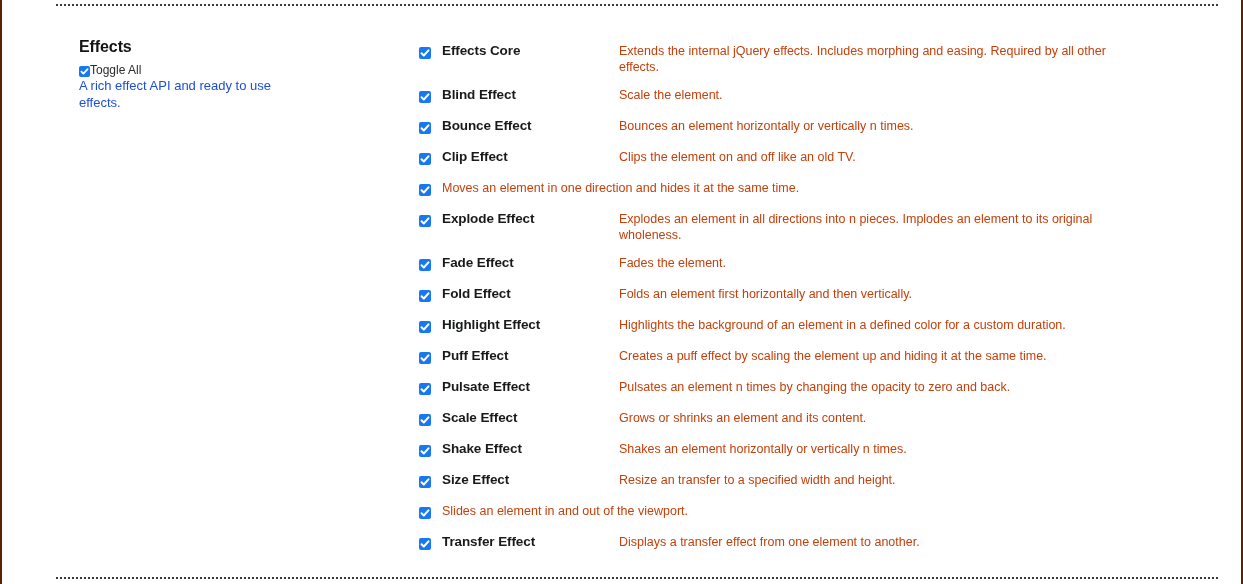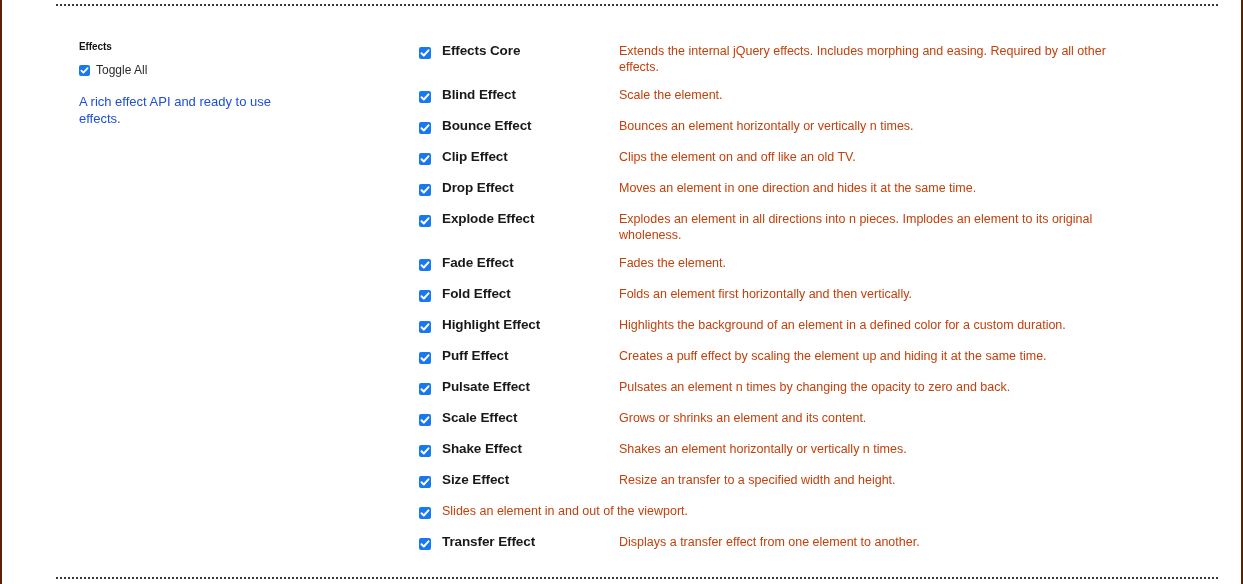--- a/index.html
+++ b/index.html
@@ -47,32 +47,30 @@
   }
 
   
   .sidebar {
     position: absolute;
     left: 79px;
     top: 37px;
     width: 310px;
   }
   .sidebar-title {
-    font-size: 10px;
+    font-size: 16px;
     font-weight: bold;
     color: #141414;
     line-height: 20px;
     margin: 0 0 6px 0;
     letter-spacing: -0.1px;
   }
   .toggle-all-row {
     display: flex;
-    align-items: center;
-    gap: 6px;
-    margin-bottom: 16px;
+    align-items: flex-end;
   }
   .toggle-all-label {
     font-size: 12px;
     color: #2b2b2b;
     line-height: 14px;
   }
   .sidebar-desc {
     font-size: 13px;
     color: #1d4ed8;
     line-height: 17px;
@@ -204,21 +202,20 @@
     <div class="effect-desc">Clips the element on and off like an old TV.</div>
   </div>
       <div class="effect-row">
     <div class="effect-check">
       <span class="cb md">
         <svg width="12" height="12" viewBox="0 0 12 12" aria-hidden="true">
           <path d="M2.5 6.2 L4.8 8.5 L9.5 3.3" fill="none" stroke="#ffffff" stroke-width="2" stroke-linecap="round" stroke-linejoin="round"></path>
         </svg>
       </span>
     </div>
-    <div class="effect-name">Drop Effect</div>
     <div class="effect-desc">Moves an element in one direction and hides it at the same time.</div>
   </div>
       <div class="effect-row tall">
     <div class="effect-check">
       <span class="cb md">
         <svg width="12" height="12" viewBox="0 0 12 12" aria-hidden="true">
           <path d="M2.5 6.2 L4.8 8.5 L9.5 3.3" fill="none" stroke="#ffffff" stroke-width="2" stroke-linecap="round" stroke-linejoin="round"></path>
         </svg>
       </span>
     </div>

